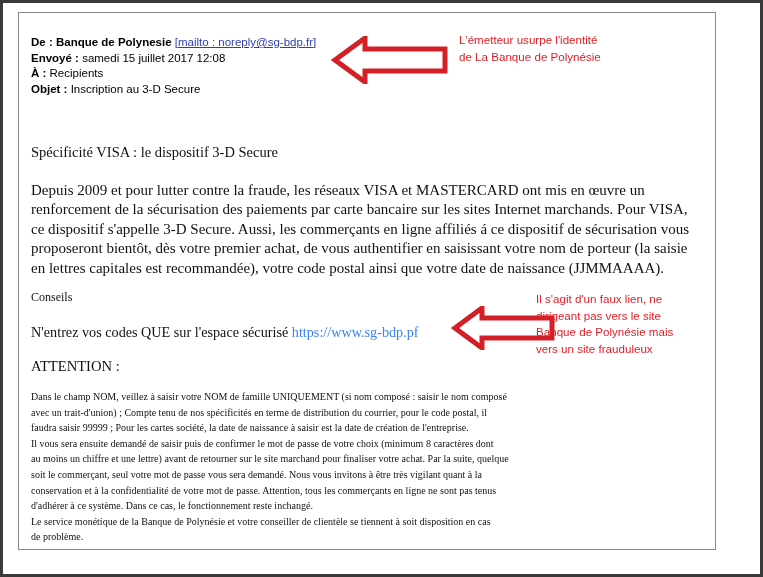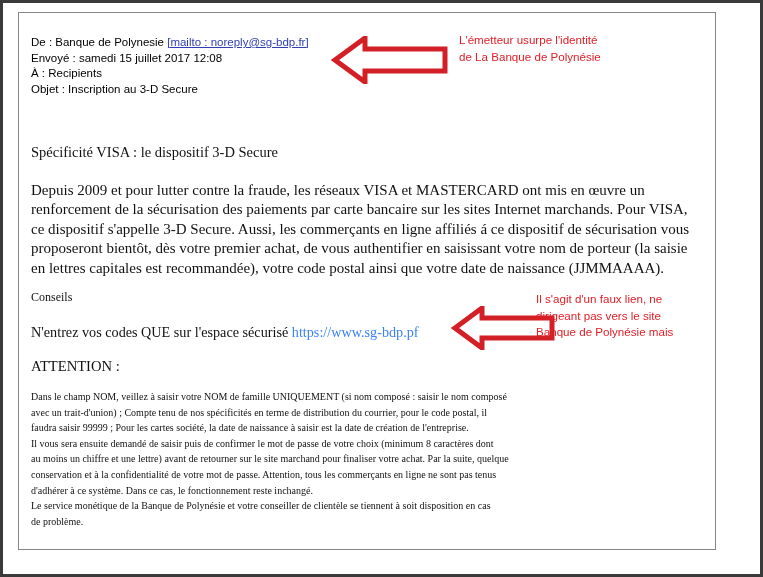--- a/index.html
+++ b/index.html
@@ -50,21 +50,21 @@
     top: 22px;
     font-family: "Liberation Sans", sans-serif;
     font-size: 11.5px;
     color: #000000;
     line-height: 15.5px;
   }
   .hdr-line {
     white-space: nowrap;
   }
   .hdr-label {
-    font-weight: normal;
+    font-weight: bold;
   }
   .hdr-val {
     font-weight: normal;
   }
   .mailto-link {
     color: #2f3fb0;
     text-decoration: underline;
     font-weight: normal;
   }
 
@@ -175,20 +175,21 @@
       </div>
 
       <div class="body-text" id="attention-line">ATTENTION :</div>
 
       <div class="body-text" id="para-details">
         <span class="ln">Dans le champ NOM, veillez à saisir votre NOM de famille UNIQUEMENT (si nom composé : saisir le nom composé</span>
         <span class="ln">avec un trait-d'union) ; Compte tenu de nos spécificités en terme de distribution du courrier, pour le code postal, il</span>
         <span class="ln">faudra saisir 99999 ; Pour les cartes société, la date de naissance à saisir est la date de création de l'entreprise.</span>
         <span class="ln">Il vous sera ensuite demandé de saisir puis de confirmer le mot de passe de votre choix (minimum 8 caractères dont</span>
         <span class="ln">au moins un chiffre et une lettre) avant de retourner sur le site marchand pour finaliser votre achat. Par la suite, quelque</span>
+        <span class="ln">soit le commerçant, seul votre mot de passe vous sera demandé. Nous vous invitons à être très vigilant quant à la</span>
         <span class="ln">conservation et à la confidentialité de votre mot de passe. Attention, tous les commerçants en ligne ne sont pas tenus</span>
         <span class="ln">d'adhérer à ce système. Dans ce cas, le fonctionnement reste inchangé.</span>
         <span class="ln">Le service monétique de la Banque de Polynésie et votre conseiller de clientèle se tiennent à soit disposition en cas</span>
         <span class="ln">de problème.</span>
       </div>
 
     </div>
   </div>
 
   <div class="arrow-wrap" id="arrow-1">
@@ -203,14 +204,15 @@
 
   <div class="arrow-wrap" id="arrow-2">
     <svg width="105" height="44" viewBox="0 0 105 44" xmlns="http://www.w3.org/2000/svg">
       <polygon points="4,22 31,2 31,12 101,12 101,32 31,32 31,42" fill="#ffffff" stroke="#d31f26" stroke-width="5" stroke-linejoin="miter"></polygon>
     </svg>
   </div>
   <div class="annot" id="annot-2">
     <div>Il s'agit d'un faux lien, ne</div>
     <div>dirigeant pas vers le site</div>
     <div>Banque de Polynésie mais</div>
+    <div>vers un site frauduleux</div>
   </div>
 </div>
 
 </body></html>

